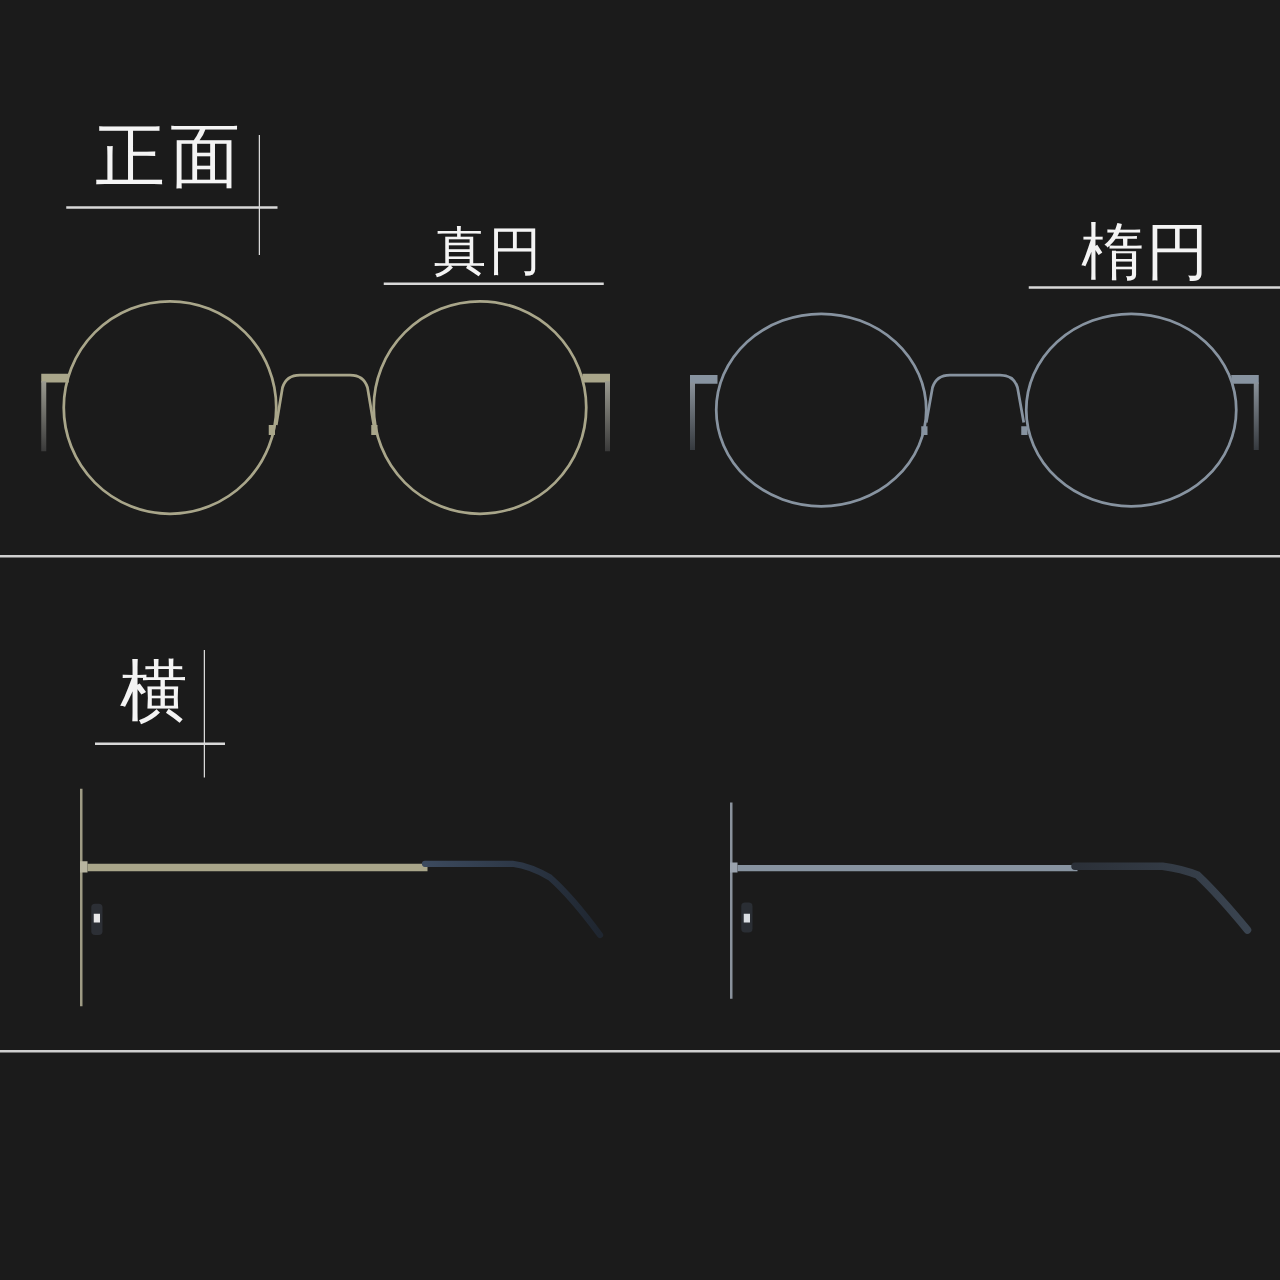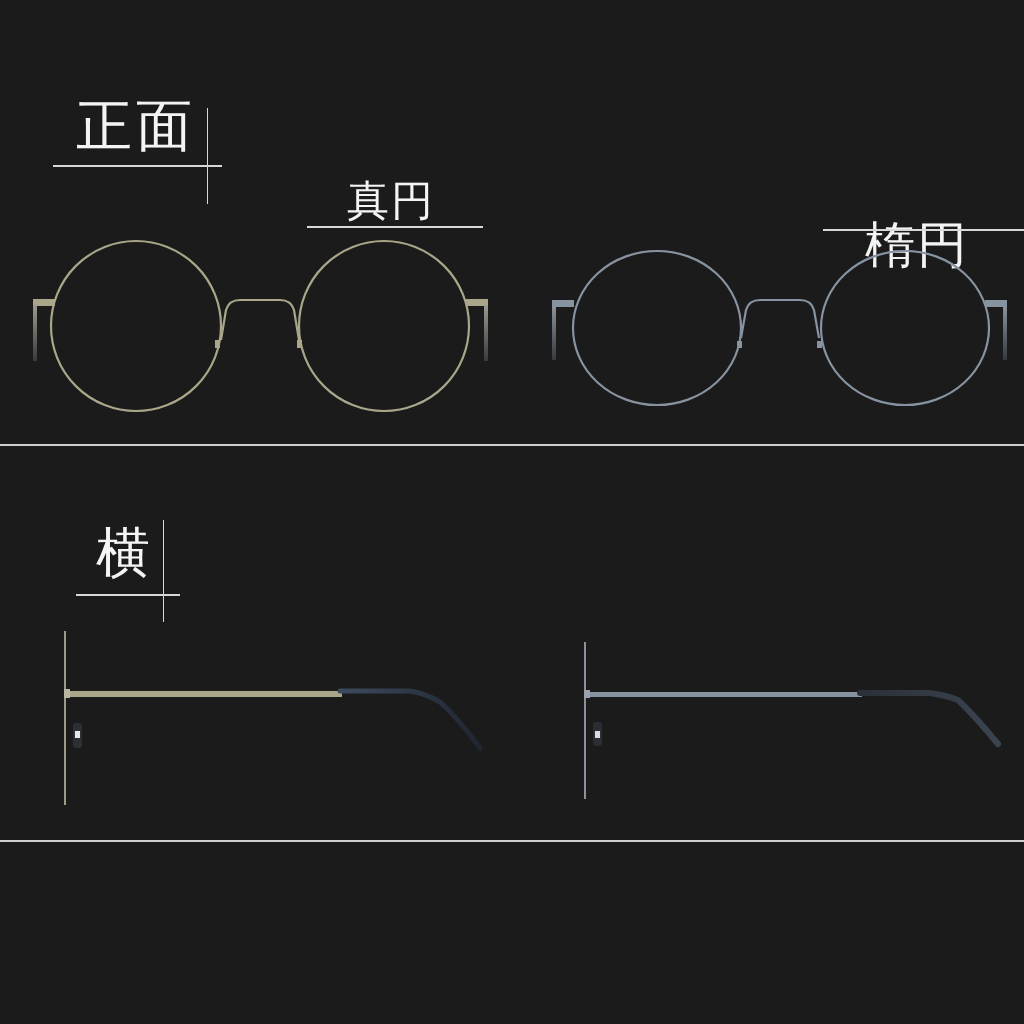--- a/index.html
+++ b/index.html
@@ -15,21 +15,21 @@
 <body>
 
 <div>
   <div class="label" style="left:76px; top:98px; font-size:56px; letter-spacing:4px;">正面</div>
   <div class="hline" style="left:53px; top:165px; width:169px;"></div>
   <div class="vline" style="left:207px; top:108px; height:96px;"></div>
 
   <div class="label" style="left:347px; top:180px; font-size:42px; letter-spacing:2px;text-align:center;">真円</div>
   <div class="hline" style="left:307px; top:226px; width:176px;"></div>
 
-  <div class="label" style="left:865px; top:176px; font-size:50px; letter-spacing:2px;margin-top:44px;">楕円</div>
+  <div class="label" style="left:865px; top:176px; font-size:50px; letter-spacing:2px;">楕円</div>
   <div class="hline" style="left:823px; top:229px; width:201px;"></div>
 
   <svg style="left:0; top:0;" width="1024" height="450">
     <defs>
       <linearGradient id="gtemple" x1="0" y1="0" x2="0" y2="1">
         <stop offset="0" stop-color="#9a9a90"></stop>
           <stop offset="1" stop-color="#3a3a3a"></stop>
       </linearGradient>
       <linearGradient id="stemple" x1="0" y1="0" x2="0" y2="1">
         <stop offset="0" stop-color="#8a929a"></stop>

